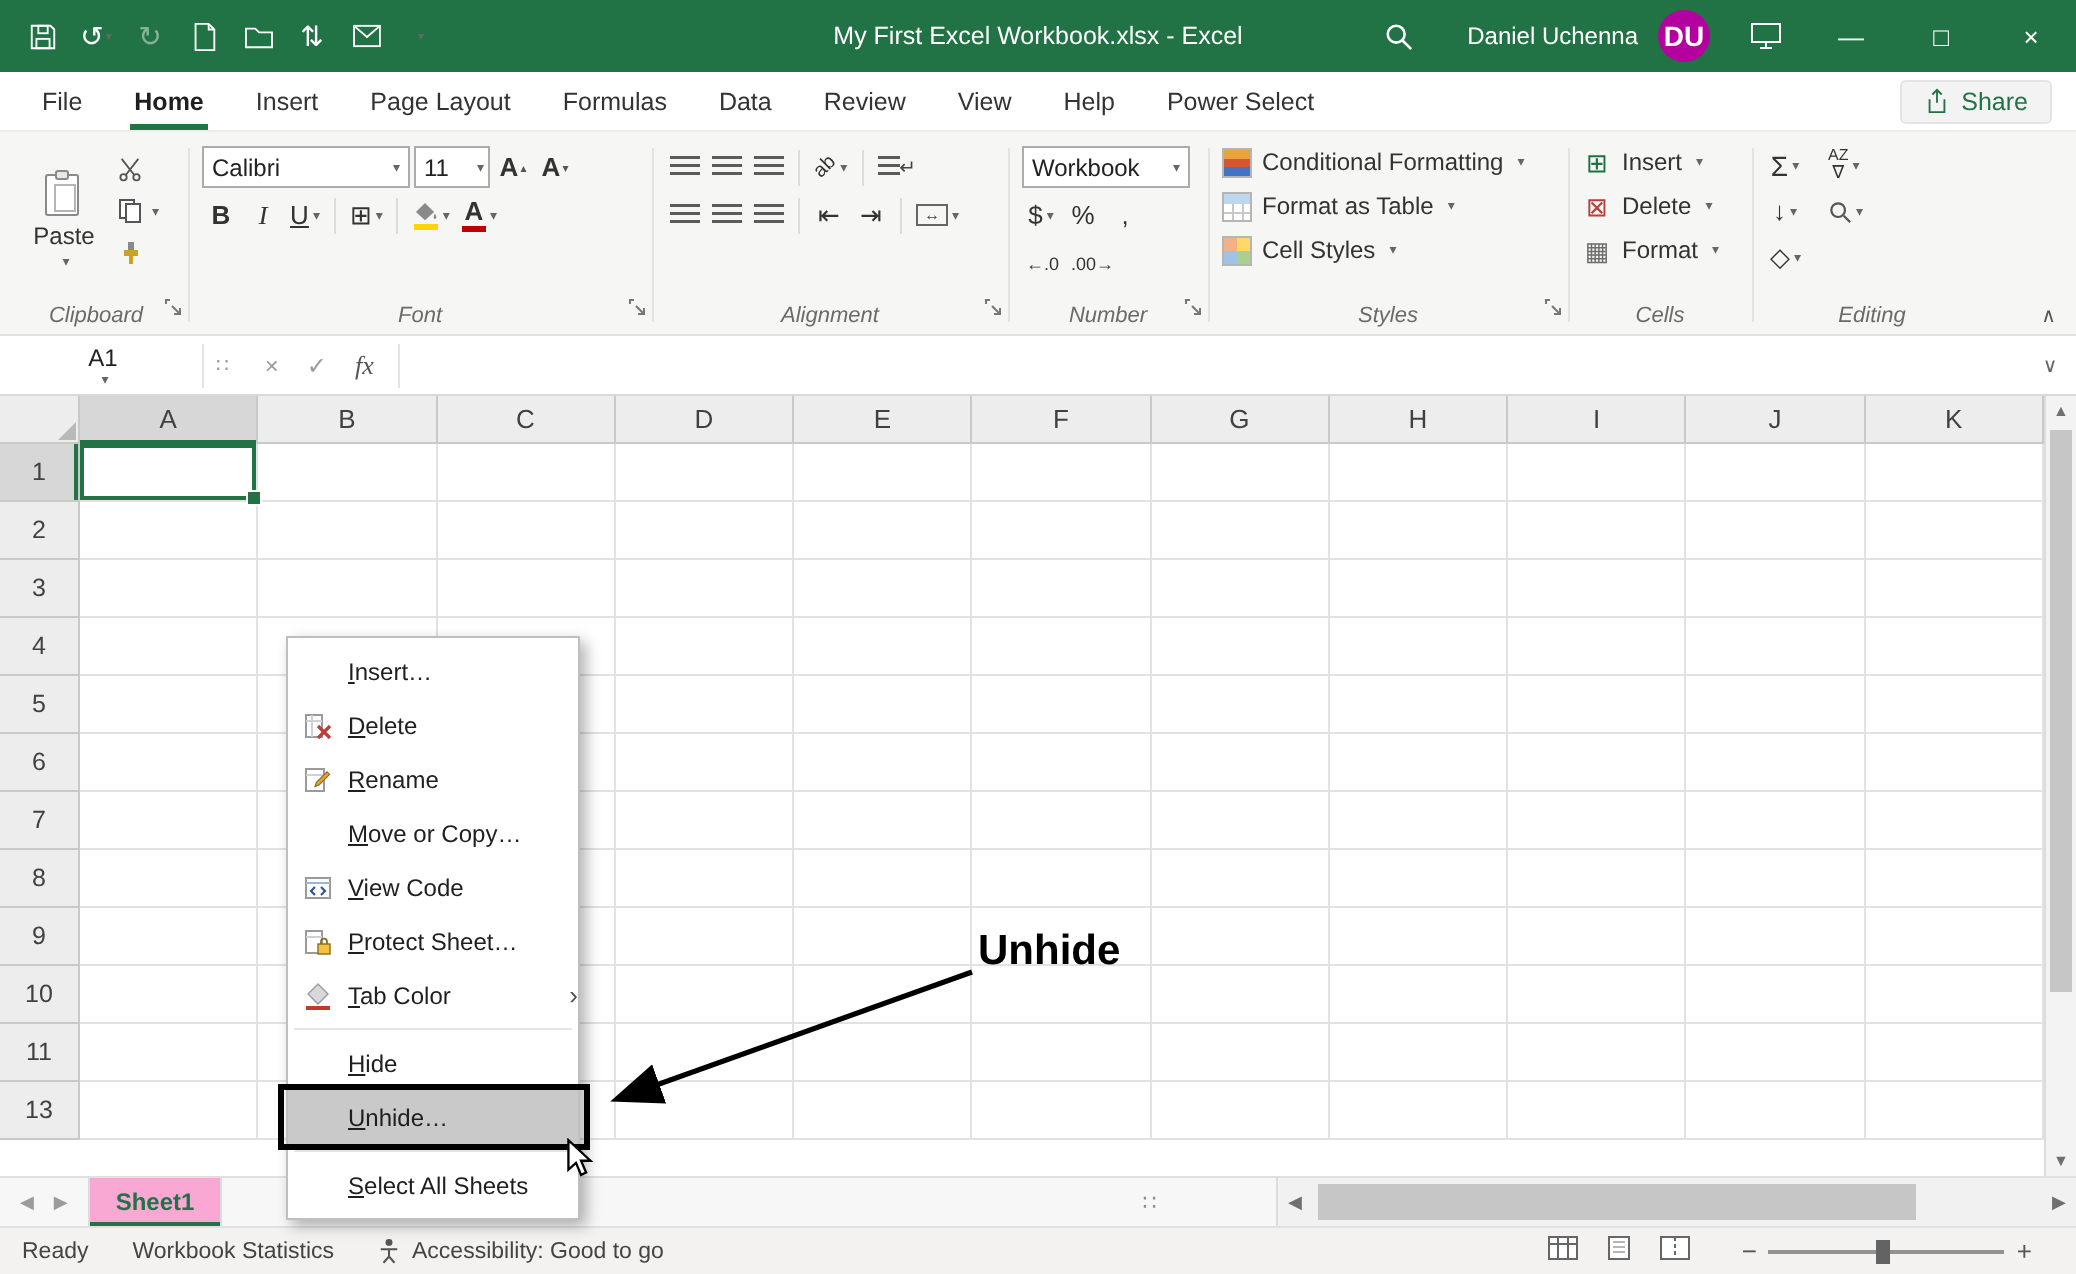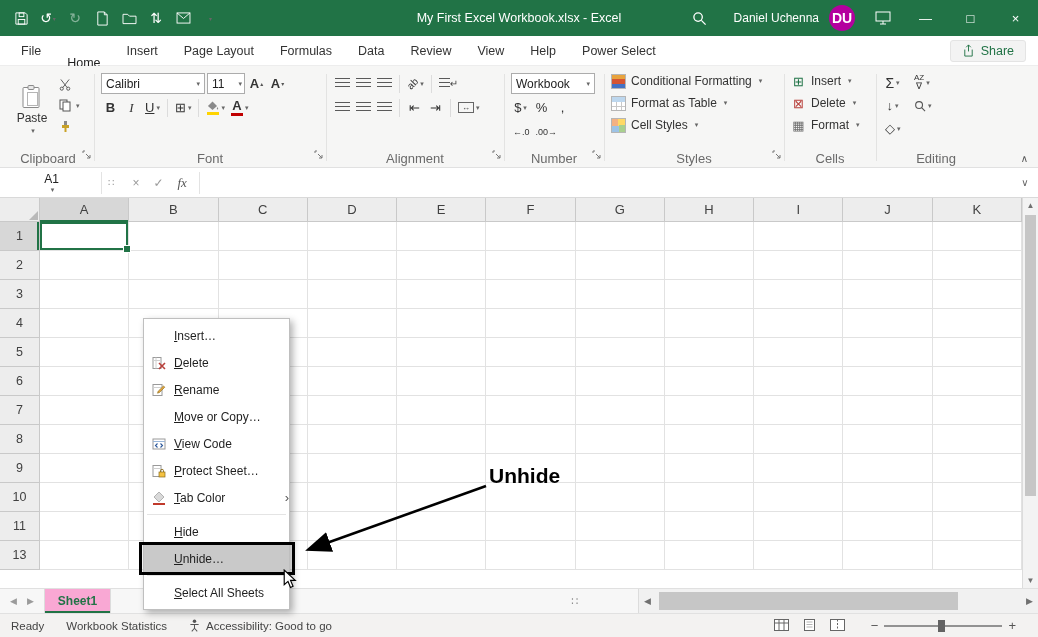--- a/index.html
+++ b/index.html
@@ -15,31 +15,31 @@
 .title{position:absolute;left:0;right:0;top:0;height:36px;display:flex;align-items:center;justify-content:center;font-size:12.5px;color:#fff;z-index:1;}
 .tb-right{margin-left:auto;display:flex;align-items:center;height:36px;position:relative;z-index:2;}
 .searchbtn,.monbtn{width:40px;height:36px;display:flex;align-items:center;justify-content:center;}
 .username{font-size:12px;margin:0 10px 0 14px;}
 .avatar{width:26px;height:26px;border-radius:50%;background:#b4009e;display:flex;align-items:center;justify-content:center;font-size:14px;font-weight:bold;margin-right:8px;}
 .winbtn{width:45px;height:36px;display:flex;align-items:center;justify-content:center;font-size:13px;}
 
 
 .tabsrow{height:30px;background:#fff;display:flex;align-items:center;padding-left:8px;border-bottom:1px solid #ededed;}
 .rtab{padding:0 13px;height:100%;display:flex;align-items:center;font-size:12.5px;color:#333;position:relative;}
-.rtab.active{font-weight:normal;color:#1f1f1f;margin-top:12px;}
+.rtab.active{font-weight:bold;color:#1f1f1f;}
 .rtab.active::after{content:"";position:absolute;left:11px;right:11px;bottom:0;height:3px;background:#217346;}
 .share-btn{margin-left:auto;margin-right:12px;display:flex;align-items:center;gap:6px;color:#217346;font-size:12.5px;background:#f3f3f3;border:1px solid #e4e4e4;border-radius:3px;padding:3px 11px;}
 
 
 .ribbon{height:102px;background:#f6f6f5;display:flex;align-items:stretch;padding:2px 2px 0 2px;position:relative;border-bottom:1px solid #e1e1e1;}
 .group{display:flex;flex-direction:column;padding:2px 7px 0 7px;position:relative;}
 .group+.group::before{content:"";position:absolute;left:0;top:6px;bottom:6px;width:1px;background:#e3e3e2;}
 .g-body{flex:1;display:flex;}
 .g-body.col{flex-direction:column;}
-.g-label{height:18px;font-size:13px;color:#6a6a6a;display:flex;align-items:center;justify-content:center;}
+.g-label{height:18px;font-size:11px;color:#6a6a6a;display:flex;align-items:center;justify-content:center;font-style:italic;}
 .launcher{position:absolute;right:3px;bottom:4px;}
 .collapse{position:absolute;right:10px;bottom:3px;font-size:10px;color:#555;}
 .dd{font-size:7px;color:#666;margin-left:2px;}
 .sbtn{min-width:19px;height:21px;display:flex;align-items:center;justify-content:center;font-size:13px;color:#333;padding:0 2px;}
 .sep-v{width:1px;height:18px;background:#dcdcdc;margin:0 3px;align-self:center;}
 .combo{background:#fff;border:1px solid #acacac;height:21px;display:flex;align-items:center;font-size:12px;padding:0 4px;color:#222;justify-content:space-between;gap:12px;}
 .frow{display:flex;align-items:center;gap:2px;margin-top:3px;}
 
 
 .bigbtn{width:46px;display:flex;flex-direction:column;align-items:center;justify-content:center;gap:2px;font-size:12px;color:#333;}

